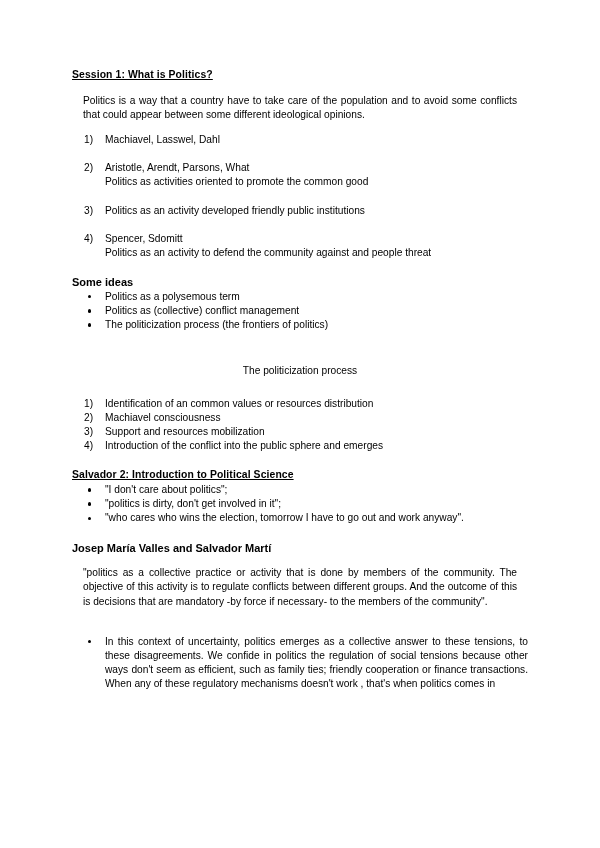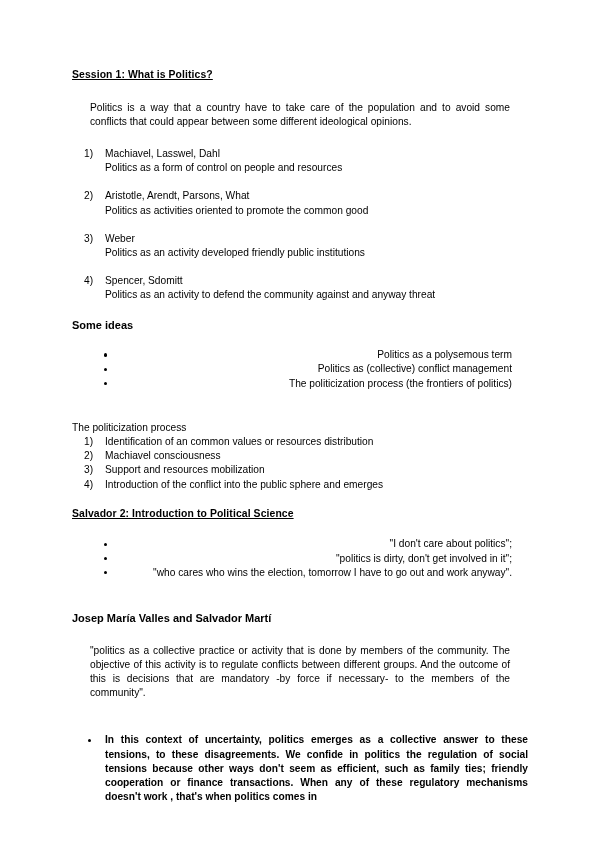--- a/index.html
+++ b/index.html
@@ -37,27 +37,27 @@
     margin: 0;
   }
   .sub-heading {
     font-weight: bold;
     font-size: 11px;
     line-height: 14.6px;
     margin: 0;
   }
   
   p.body-par {
-    margin: 18px;
+    margin: 11px;
     text-align: justify;
     text-justify: inter-word;
   }
   p.plain {
-    margin: 0;
-    text-align: left;
+    margin: 18px;
+    text-align: center;
   }
   .spacer-md { height: 14px; }
   .spacer-lg { height: 15px; }
 
   
   ol.num-list {
     list-style: none;
     margin: 0;
     padding: 0;
   }
@@ -76,23 +76,22 @@
   ol.num-list > li .li-main { display: block; }
   ol.num-list > li .li-sub {
     display: block;
   }
   ol.num-list.spaced > li { margin-bottom: 14px; }
   ol.num-list.spaced > li:last-child { margin-bottom: 0; }
 
   
   ul.bullet-list {
     list-style: none;
-    margin: 16px;
-    padding: 0;
-    text-align: right;
+    margin: 0;
+    padding: 0;
   }
   ul.bullet-list > li {
     position: relative;
     padding-left: 33px;
     margin: 0;
   }
   ul.bullet-list > li .dot {
     position: absolute;
     left: 16px;
     top: 5.2px;
@@ -107,21 +106,21 @@
     margin: 0;
     padding: 0;
   }
   ul.para-list > li {
     position: relative;
     padding-left: 33px;
     margin: 0 0 14px 0;
     text-align: justify;
     text-justify: inter-word;
   }
-  ul.para-list > li:last-child { margin-bottom: 10px; font-weight: bold; }
+  ul.para-list > li:last-child { margin-bottom: 10px; }
   ul.para-list > li .dot {
     position: absolute;
     left: 16px;
     top: 5.2px;
     width: 3.4px;
     height: 3.4px;
     background: #000;
     border-radius: 50%;
   }
 </style>
@@ -131,36 +130,34 @@
 <div class="page">
   <div class="doc">
 
     <div class="session-heading">Session 1: What is Politics?</div>
     <p class="body-par">Politics is a way that a country have to take care of the population and to avoid some conflicts that could appear between some different ideological opinions.</p>
 
     <ol class="num-list spaced">
       <li>
         <span class="marker">1)</span>
         <span class="li-main">Machiavel, Lasswel, Dahl</span>
-        <span class="li-sub">Politics as a form of control on people and resources</span>
       </li>
       <li>
         <span class="marker">2)</span>
         <span class="li-main">Aristotle, Arendt, Parsons, What</span>
         <span class="li-sub">Politics as activities oriented to promote the common good</span>
       </li>
       <li>
         <span class="marker">3)</span>
-        <span class="li-main">Weber</span>
         <span class="li-sub">Politics as an activity developed friendly public institutions</span>
       </li>
       <li>
         <span class="marker">4)</span>
         <span class="li-main">Spencer, Sdomitt</span>
-        <span class="li-sub">Politics as an activity to defend the community against and anyway threat</span>
+        <span class="li-sub">Politics as an activity to defend the community against and people threat</span>
       </li>
     </ol>
 
     <div class="spacer-lg"></div>
 
     <div class="sub-heading">Some ideas</div>
     <ul class="bullet-list">
       <li>
         <span class="dot"></span>
         <span>Politics as a polysemous term</span>

